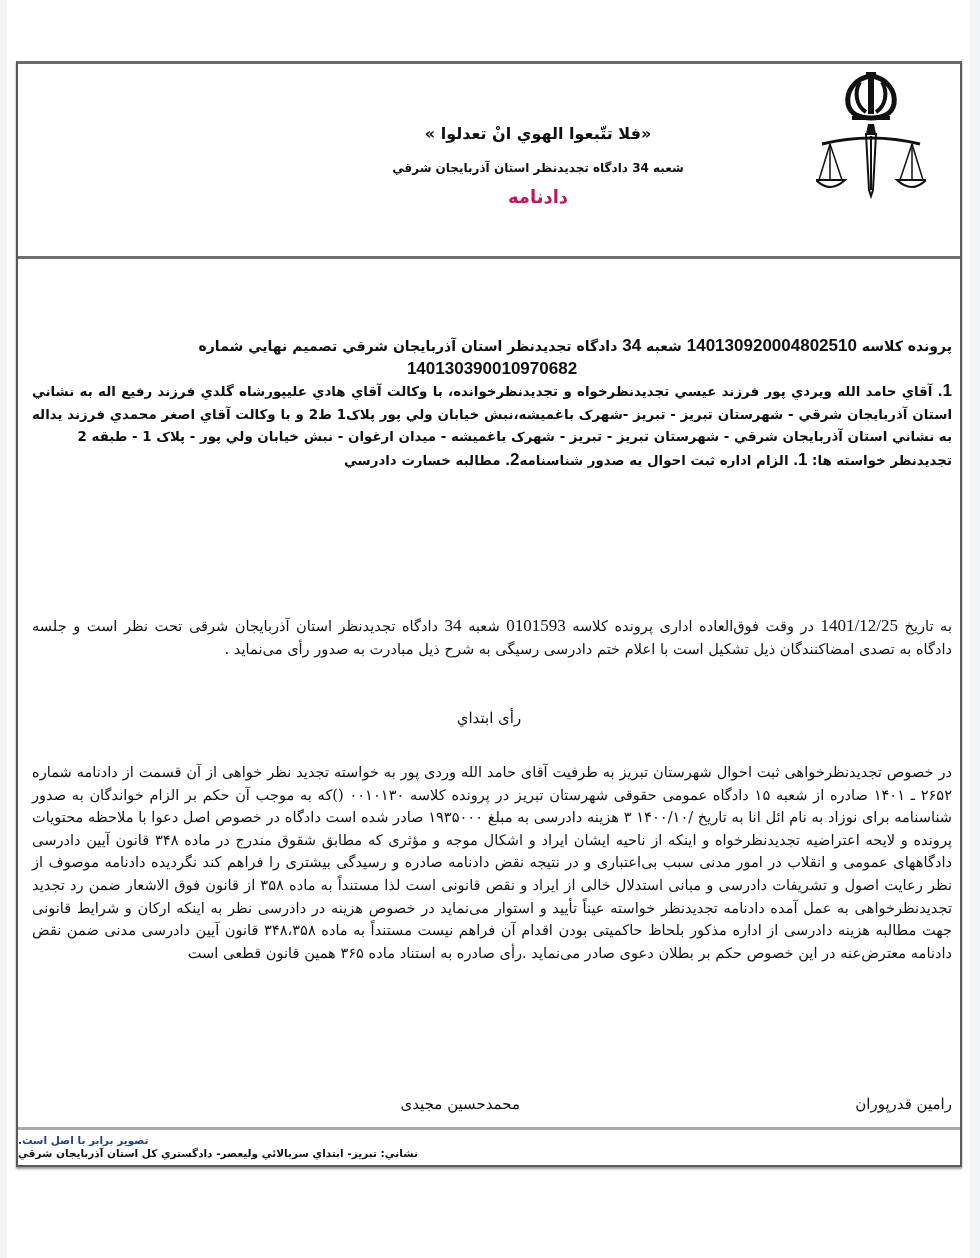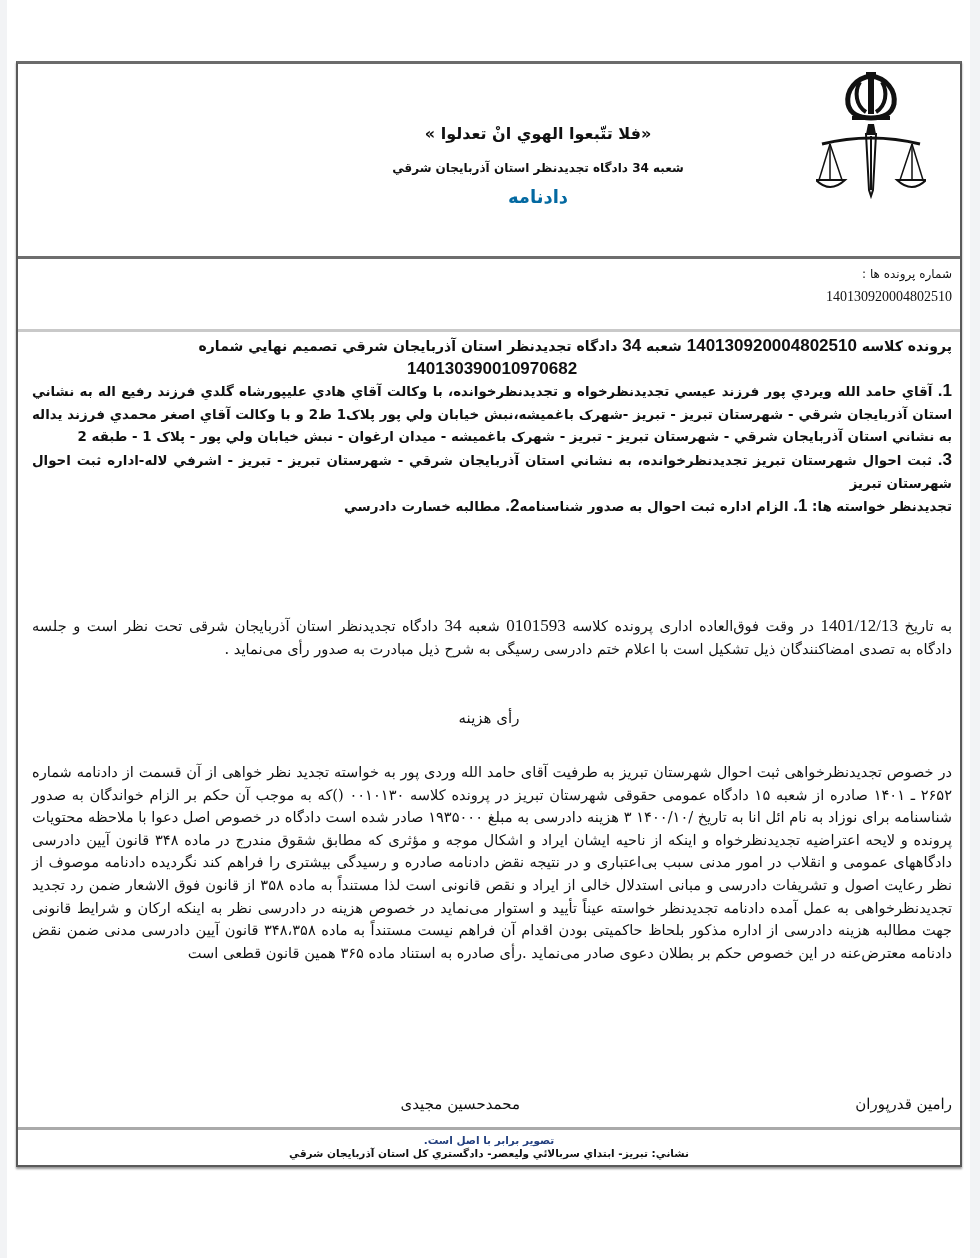--- a/index.html
+++ b/index.html
@@ -31,21 +31,21 @@
   .motto {
     position: absolute; left: 400px; top: 36px; width: 240px; text-align: center;
     font-size: 16px; font-weight: bold; direction: rtl; margin-top: 24px;
   }
   .court-title {
     position: absolute; left: 340px; top: 97px; width: 360px; text-align: center;
     font-size: 12px; font-weight: bold; direction: rtl;
   }
   .doc-type {
     position: absolute; left: 340px; top: 122px; width: 360px; text-align: center;
-    font-size: 18px; font-weight: bold; color: #0369a1; direction: rtl;
+    font-size: 18px; font-weight: bold; color: #be185d; direction: rtl;
   }
   .meta {
     position: absolute; left: 78px; top: 60px; width: 280px; direction: rtl;
     font-size: 12px; font-weight: bold; text-align: right; line-height: 18px;
   }
   .meta .row { white-space: nowrap; }
   .meta .num { font-family: "Liberation Serif", serif; font-size: 13px; }
   .meta .gap { height: 14px; }
   .case-box {
     position: absolute; left: 0; top: 195px; width: 942px; height: 70px;
@@ -75,21 +75,21 @@
     font-family: "DejaVu Serif", serif; font-size: 15px; direction: rtl;
   }
   .ruling {
     position: absolute; right: 8px; top: 684px; width: 920px; direction: rtl;
     font-family: "DejaVu Serif", serif; font-size: 14.6px; line-height: 22.6px; text-align: justify; margin-top: 13px;
   }
   .sig-1 { position: absolute; right: 8px; top: 1031px; font-family: "DejaVu Serif", serif; font-size: 15px; direction: rtl; text-align: center; }
   .sig-2 { position: absolute; right: 440px; top: 1031px; font-family: "DejaVu Serif", serif; font-size: 15px; direction: rtl; }
   .footer {
     position: absolute; left: 0; top: 1063px; width: 942px; height: 38px;
-    border-top: 3px solid #aaa; direction: rtl; text-align: center;
+    border-top: 3px solid #aaa; direction: rtl; text-align: left;
   }
   .footer .copy { font-size: 10.5px; font-weight: bold; color: #24407e; margin-top: 4px; }
   .footer .addr { font-size: 10.5px; font-weight: bold; margin-top: 1px; }
 </style>
 </head>
 <body>
 
 <div class="page">
   <div class="main-frame">
 
@@ -120,61 +120,53 @@
           <path d="M0 108 Q14 122 29 108 Z" fill="none" stroke="#111" stroke-width="2"></path>
 
           <line x1="96" y1="72" x2="84" y2="108" stroke="#111" stroke-width="1.5"></line>
           <line x1="96" y1="72" x2="107" y2="108" stroke="#111" stroke-width="1.5"></line>
           <line x1="96" y1="72" x2="96" y2="108" stroke="#111" stroke-width="1.5"></line>
           <path d="M81 108 Q96 122 110 108 Z" fill="none" stroke="#111" stroke-width="2"></path>
         </svg>
       </div>
     </div>
 
-    <div class="case-box">
-      <div class="label">شماره پرونده ها :</div>
-      <div class="val">140130920004802510</div>
-    </div>
 
     <div class="parties">
       <div class="title-line">
         <span>پرونده کلاسه</span>
         <span class="big">140130920004802510</span>
         <span>شعبه</span>
         <span class="big">34</span>
         <span>دادگاه تجديدنظر استان آذربايجان شرقي تصميم نهايي شماره</span>
         <span class="center-num">140130390010970682</span>
       </div>
       <div>
         <span class="n">1.</span>
         <span>آقاي حامد الله ويردي پور فرزند عيسي تجديدنظرخواه و تجديدنظرخوانده، با وکالت آقاي هادي عليپورشاه گلدي فرزند رفيع اله به نشاني استان آذربايجان شرقي - شهرستان تبريز - تبريز -شهرک باغميشه،نبش خيابان ولي پور پلاک1 ط2 و با وکالت آقاي اصغر محمدي فرزند يداله به نشاني استان آذربايجان شرقي - شهرستان تبريز - تبريز - شهرک باغميشه - ميدان ارغوان - نبش خيابان ولي پور - پلاک 1 - طبقه 2</span>
       </div>
       <div>
-        <span class="n">3.</span>
-        <span>ثبت احوال شهرستان تبريز تجديدنظرخوانده، به نشاني استان آذربايجان شرقي - شهرستان تبريز - تبريز - اشرفي لاله-اداره ثبت احوال شهرستان تبريز</span>
-      </div>
-      <div>
         <span>تجديدنظر خواسته ها:</span>
         <span class="n">1.</span>
         <span>الزام اداره ثبت احوال به صدور شناسنامه</span><span class="n">2.</span>
         <span>مطالبه خسارت دادرسي</span>
       </div>
     </div>
 
     <div class="body-text">
       <span>به تاريخ</span>
-      <span class="num">1401/12/13</span>
+      <span class="num">1401/12/25</span>
       <span>در وقت فوق‌العاده اداری پرونده کلاسه</span>
       <span class="num">0101593</span>
       <span>شعبه</span>
       <span class="num">34</span>
       <span>دادگاه تجدیدنظر استان آذربایجان شرقی تحت نظر است و جلسه دادگاه به تصدی امضاکنندگان ذیل تشکیل است با اعلام ختم دادرسی رسیگی به شرح ذیل مبادرت به صدور رأی می‌نماید .</span>
     </div>
 
-    <div class="ruling-heading">رأی هزینه</div>
+    <div class="ruling-heading">رأی ابتداي</div>
     <div class="ruling">در خصوص تجدیدنظرخواهی ثبت احوال شهرستان تبریز به طرفیت آقای حامد الله وردی پور به خواسته تجدید نظر خواهی از آن قسمت از دادنامه شماره ۲۶۵۲ ـ ۱۴۰۱ صادره از شعبه ۱۵ دادگاه عمومی حقوقی شهرستان تبریز در پرونده کلاسه ۰۰۱۰۱۳۰ ()که به موجب آن حکم بر الزام خواندگان به صدور شناسنامه برای نوزاد به نام ائل انا به تاریخ /۱۴۰۰/۱۰ ۳ هزینه دادرسی به مبلغ ۱۹۳۵۰۰۰ صادر شده است دادگاه در خصوص اصل دعوا با ملاحظه محتویات پرونده و لایحه اعتراضیه تجدیدنظرخواه و اینکه از ناحیه ایشان ایراد و اشکال موجه و مؤثری که مطابق شقوق مندرج در ماده ۳۴۸ قانون آیین دادرسی دادگاههای عمومی و انقلاب در امور مدنی سبب بی‌اعتباری و در نتیجه نقض دادنامه صادره و رسیدگی بیشتری را فراهم کند نگردیده دادنامه موصوف از نظر رعایت اصول و تشریفات دادرسی و مبانی استدلال خالی از ایراد و نقص قانونی است لذا مستنداً به ماده ۳۵۸ از قانون فوق الاشعار ضمن رد تجدید تجدیدنظرخواهی به عمل آمده دادنامه تجدیدنظر خواسته عیناً تأیید و استوار می‌نماید در خصوص هزینه در دادرسی نظر به اینکه ارکان و شرایط قانونی جهت مطالبه هزینه دادرسی از اداره مذکور بلحاظ حاکمیتی بودن اقدام آن فراهم نیست مستنداً به ماده ۳۴۸،۳۵۸ قانون آیین دادرسی مدنی ضمن نقض دادنامه معترض‌عنه در این خصوص حکم بر بطلان دعوی صادر می‌نماید .رأی صادره به استناد ماده ۳۶۵ همین قانون قطعی است</div>
 
     <div class="sig-1">رامین قدرپوران</div>
     <div class="sig-2">محمدحسین مجیدی</div>
 
     <div class="footer">
       <div class="copy">تصوير برابر با اصل است.</div>
       <div class="addr">نشاني:  تبريز- ابتداي سربالائي وليعصر- دادگستري کل استان آذربايجان شرقي</div>
     </div>
   </div>

